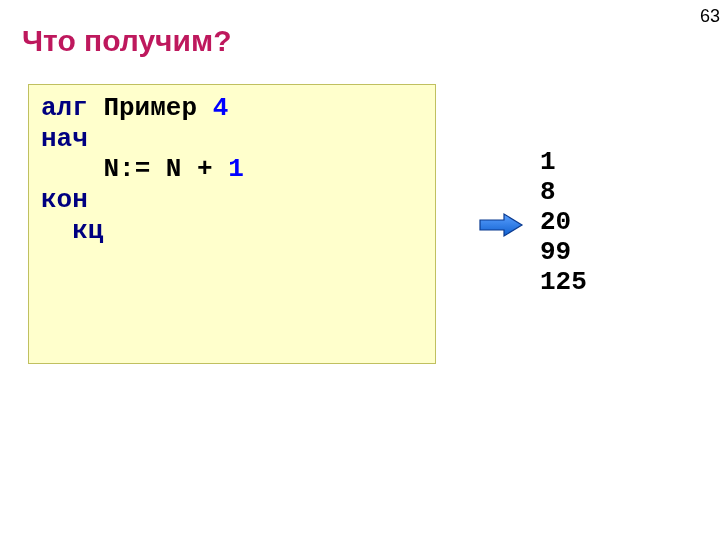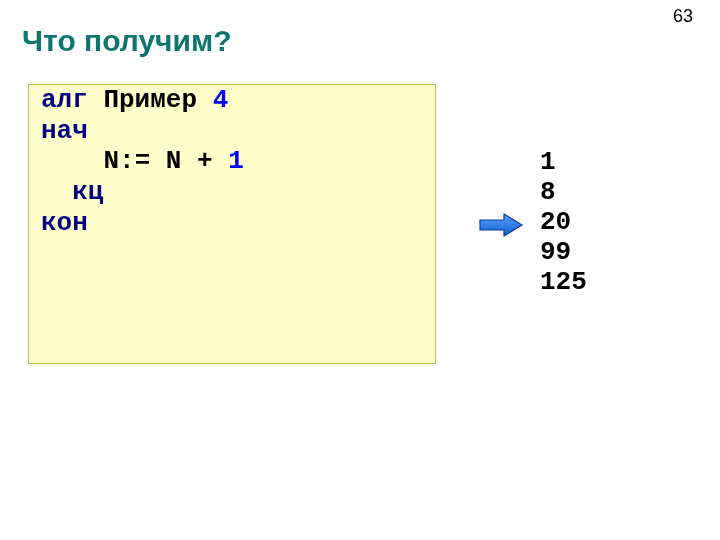--- a/index.html
+++ b/index.html
@@ -7,39 +7,39 @@
       width: 720px;
       height: 540px;
       background: #fff;
       font-family: Arial, sans-serif;
       position: relative;
       overflow: hidden;
     }
     .page-number {
       position: absolute;
       top: 6px;
-      right: 27px;
+      right: 0;
       font-size: 18px;
       color: #000;
     }
     .title {
       font-size: 30px;
       font-weight: bold;
-      color: #0f766e;
+      color: #be185d;
       padding: 24px 0 0 22px;
     }
     .code-block {
       position: absolute;
       top: 84px;
       left: 28px;
       width: 408px;
       height: 280px;
       background: #ffffcc;
       border: 1px solid #c0c060;
-      padding: 0 12px;
+      padding: 8px 12px;
       font-family: "Courier New", monospace;
       font-size: 26px;
       font-weight: bold;
       line-height: 1.18;
       color: #000;
     }
     .kw { color: #000080; }
     .num { color: #0000ff; }
     .output-block {
       position: absolute;
@@ -64,22 +64,22 @@
 <body>
 
 <div class="page-number">63</div>
 
 <h1 class="title">Что получим?</h1>
 
 <div class="code-block">
   <div><span class="kw">алг</span><span> Пример </span><span class="num">4</span></div>
   <div><span class="kw">нач</span></div>
   <div>&nbsp;&nbsp;&nbsp;&nbsp;<span>N:=</span> <span>N +</span> <span class="num">1</span></div>
+  <div><span class="kw">кон</span></div>
   <div>&nbsp;&nbsp;<span class="kw">кц</span></div>
-  <div><span class="kw">кон</span></div>
 </div>
 
 <div class="arrow">
   <svg width="46" height="26" viewBox="0 0 46 26">
     <defs>
       <linearGradient id="g1" x1="0" y1="0" x2="0" y2="1">
         <stop offset="0%" stop-color="#5aa0ff"></stop>
         <stop offset="100%" stop-color="#1060d0"></stop>
       </linearGradient>
     </defs>

